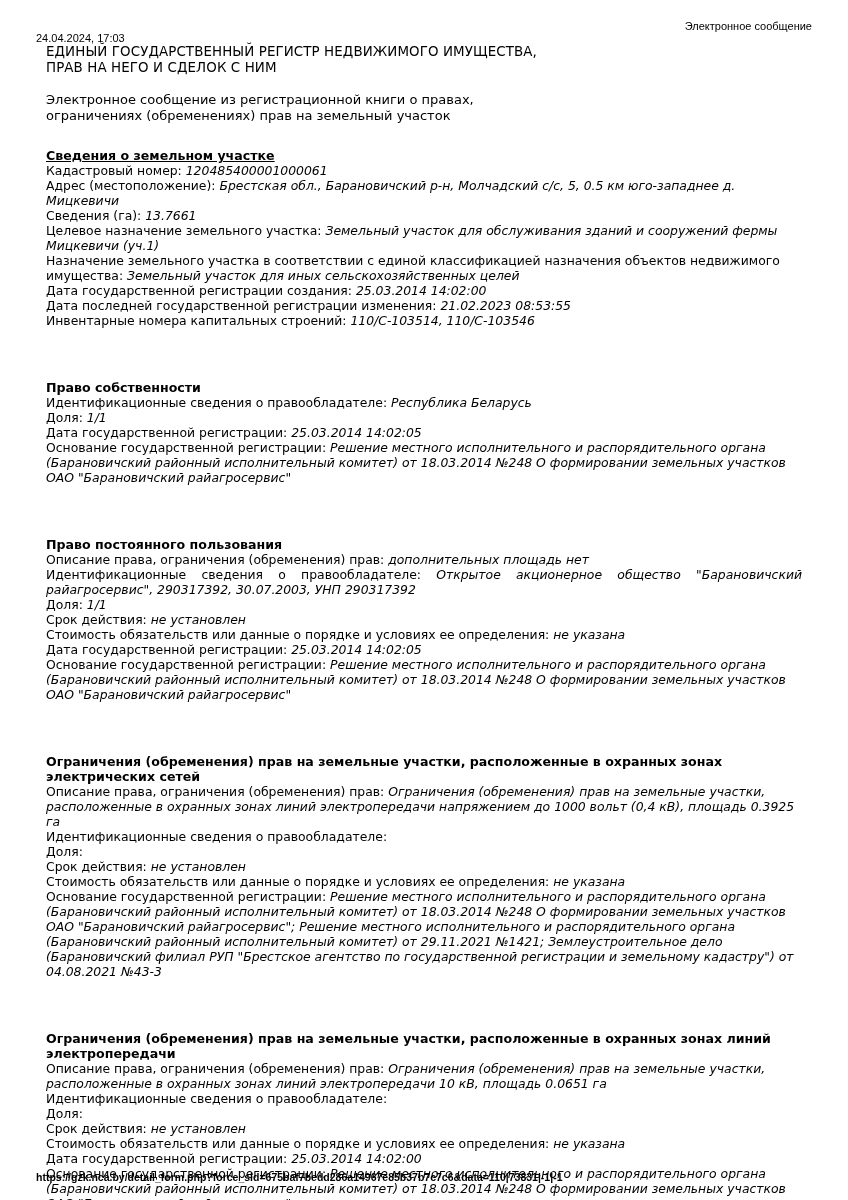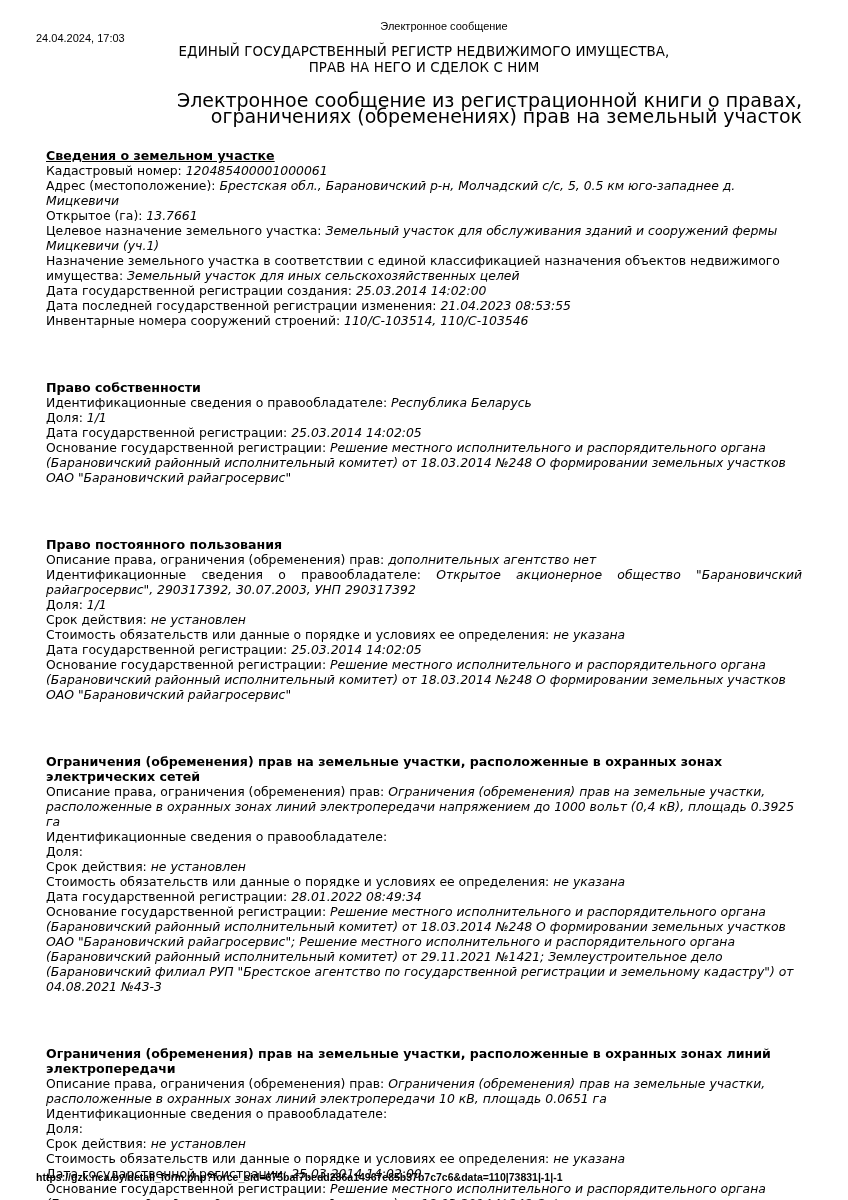--- a/index.html
+++ b/index.html
@@ -6,31 +6,31 @@
     body {
       width: 848px; height: 1200px; position: relative; overflow: hidden;
       color: #000;
       font-family: "DejaVu Sans", sans-serif;
     }
     .print-header {
       position: absolute; top: 20px; left: 36px; right: 36px;
       font-family: "Liberation Sans", sans-serif; font-size: 11px;
     }
     .print-header .ts { position: absolute; left: 0; top: 12px; }
-    .print-header .ttl { position: absolute; left: 0; right: 0; top: 0; text-align: center; padding-left: 40px; }
+    .print-header .ttl { position: absolute; left: 0; right: 0; top: 0; text-align: right; padding-left: 40px; }
     .doc {
       position: absolute; top: 44px; left: 46px; width: 756px;
       font-size: 12.4px; line-height: 15px;
     }
     .doc-title {
-      text-align: center; font-size: 13.4px; line-height: 16px;
+      text-align: left; font-size: 13.4px; line-height: 16px;
       letter-spacing: 0.1px;
     }
     .doc-subtitle {
-      text-align: right; font-size: 19px; line-height: 16px;
+      text-align: left; font-size: 13px; line-height: 16px;
       margin-top: 16px;
     }
     .section { margin-top: 24px; }
     .section.first { }
     .section-head { font-weight: bold; font-size: 12.6px; line-height: 15px; }
     .section-head.underlined { text-decoration: underline; }
     .row { line-height: 15px; }
     .row .v { font-style: italic; }
     .justify { text-align: justify; text-align-last: left; }
     .gap-lg { margin-top: 52px; }
@@ -57,61 +57,60 @@
   <div class="doc-subtitle">
     <div>Электронное сообщение из регистрационной книги о правах,</div>
     <div>ограничениях (обременениях) прав на земельный участок</div>
   </div>
 
   <div class="section first">
     <div class="section-head underlined">Сведения о земельном участке</div>
     <div class="fields">
         <div class="row"><span class="l">Кадастровый номер: </span><span class="v">120485400001000061</span></div>
         <div class="row"><span class="l">Адрес (местоположение): </span><span class="v">Брестская обл., Барановичский р-н, Молчадский с/с, 5, 0.5 км юго-западнее д. Мицкевичи</span></div>
-        <div class="row"><span class="l">Открытое (га): </span><span class="v">13.7661</span></div>
+        <div class="row"><span class="l">Сведения (га): </span><span class="v">13.7661</span></div>
         <div class="row"><span class="l">Целевое назначение земельного участка: </span><span class="v">Земельный участок для обслуживания зданий и сооружений фермы Мицкевичи (уч.1)</span></div>
         <div class="row"><span class="l">Назначение земельного участка в соответствии с единой классификацией назначения объектов недвижимого имущества: </span><span class="v">Земельный участок для иных сельскохозяйственных целей</span></div>
         <div class="row"><span class="l">Дата государственной регистрации создания: </span><span class="v">25.03.2014 14:02:00</span></div>
-        <div class="row"><span class="l">Дата последней государственной регистрации изменения: </span><span class="v">21.04.2023 08:53:55</span></div>
-        <div class="row"><span class="l">Инвентарные номера сооружений строений: </span><span class="v">110/С-103514, 110/С-103546</span></div>
+        <div class="row"><span class="l">Дата последней государственной регистрации изменения: </span><span class="v">21.02.2023 08:53:55</span></div>
+        <div class="row"><span class="l">Инвентарные номера капитальных строений: </span><span class="v">110/С-103514, 110/С-103546</span></div>
       </div>
   </div>
 
   <div class="section gap-lg">
     <div class="section-head">Право собственности</div>
     <div class="fields">
         <div class="row"><span class="l">Идентификационные сведения о правообладателе: </span><span class="v">Республика Беларусь</span></div>
         <div class="row"><span class="l">Доля: </span><span class="v">1/1</span></div>
         <div class="row"><span class="l">Дата государственной регистрации: </span><span class="v">25.03.2014 14:02:05</span></div>
         <div class="row"><span class="l">Основание государственной регистрации: </span><span class="v">Решение местного исполнительного и распорядительного органа (Барановичский районный исполнительный комитет) от 18.03.2014 №248 О формировании земельных участков ОАО "Барановичский райагросервис"</span></div>
       </div>
   </div>
 
   <div class="section gap-lg">
     <div class="section-head">Право постоянного пользования</div>
     <div class="fields">
-        <div class="row"><span class="l">Описание права, ограничения (обременения) прав: </span><span class="v">дополнительных агентство нет</span></div>
+        <div class="row"><span class="l">Описание права, ограничения (обременения) прав: </span><span class="v">дополнительных площадь нет</span></div>
         <div class="row justify"><span class="l">Идентификационные сведения о правообладателе: </span><span class="v">Открытое акционерное общество "Барановичский райагросервис", 290317392, 30.07.2003, УНП 290317392</span></div>
         <div class="row"><span class="l">Доля: </span><span class="v">1/1</span></div>
         <div class="row"><span class="l">Срок действия: </span><span class="v">не установлен</span></div>
         <div class="row"><span class="l">Стоимость обязательств или данные о порядке и условиях ее определения: </span><span class="v">не указана</span></div>
         <div class="row"><span class="l">Дата государственной регистрации: </span><span class="v">25.03.2014 14:02:05</span></div>
         <div class="row"><span class="l">Основание государственной регистрации: </span><span class="v">Решение местного исполнительного и распорядительного органа (Барановичский районный исполнительный комитет) от 18.03.2014 №248 О формировании земельных участков ОАО "Барановичский райагросервис"</span></div>
       </div>
   </div>
 
   <div class="section gap-lg">
     <div class="section-head">Ограничения (обременения) прав на земельные участки, расположенные в охранных зонах электрических сетей</div>
     <div class="fields">
         <div class="row"><span class="l">Описание права, ограничения (обременения) прав: </span><span class="v">Ограничения (обременения) прав на земельные участки, расположенные в охранных зонах линий электропередачи напряжением до 1000 вольт (0,4 кВ), площадь 0.3925 га</span></div>
         <div class="row"><span class="l">Идентификационные сведения о правообладателе: </span><span class="v"></span></div>
         <div class="row"><span class="l">Доля: </span><span class="v"></span></div>
         <div class="row"><span class="l">Срок действия: </span><span class="v">не установлен</span></div>
         <div class="row"><span class="l">Стоимость обязательств или данные о порядке и условиях ее определения: </span><span class="v">не указана</span></div>
-        <div class="row"><span class="l">Дата государственной регистрации: </span><span class="v">28.01.2022 08:49:34</span></div>
         <div class="row"><span class="l">Основание государственной регистрации: </span><span class="v">Решение местного исполнительного и распорядительного органа (Барановичский районный исполнительный комитет) от 18.03.2014 №248 О формировании земельных участков ОАО "Барановичский райагросервис"; Решение местного исполнительного и распорядительного органа (Барановичский районный исполнительный комитет) от 29.11.2021 №1421; Землеустроительное дело (Барановичский филиал РУП "Брестское агентство по государственной регистрации и земельному кадастру") от 04.08.2021 №43-3</span></div>
       </div>
   </div>
 
   <div class="section gap-lg">
     <div class="section-head">Ограничения (обременения) прав на земельные участки, расположенные в охранных зонах линий электропередачи</div>
     <div class="fields">
         <div class="row"><span class="l">Описание права, ограничения (обременения) прав: </span><span class="v">Ограничения (обременения) прав на земельные участки, расположенные в охранных зонах линий электропередачи 10 кВ, площадь 0.0651 га</span></div>
         <div class="row"><span class="l">Идентификационные сведения о правообладателе: </span><span class="v"></span></div>
         <div class="row"><span class="l">Доля: </span><span class="v"></span></div>

